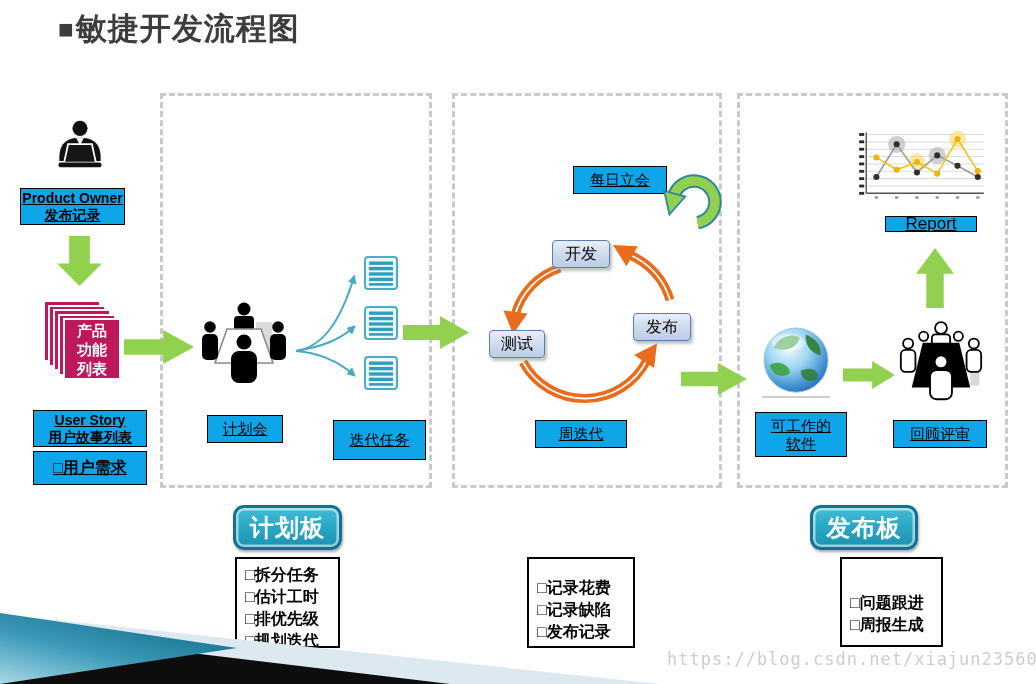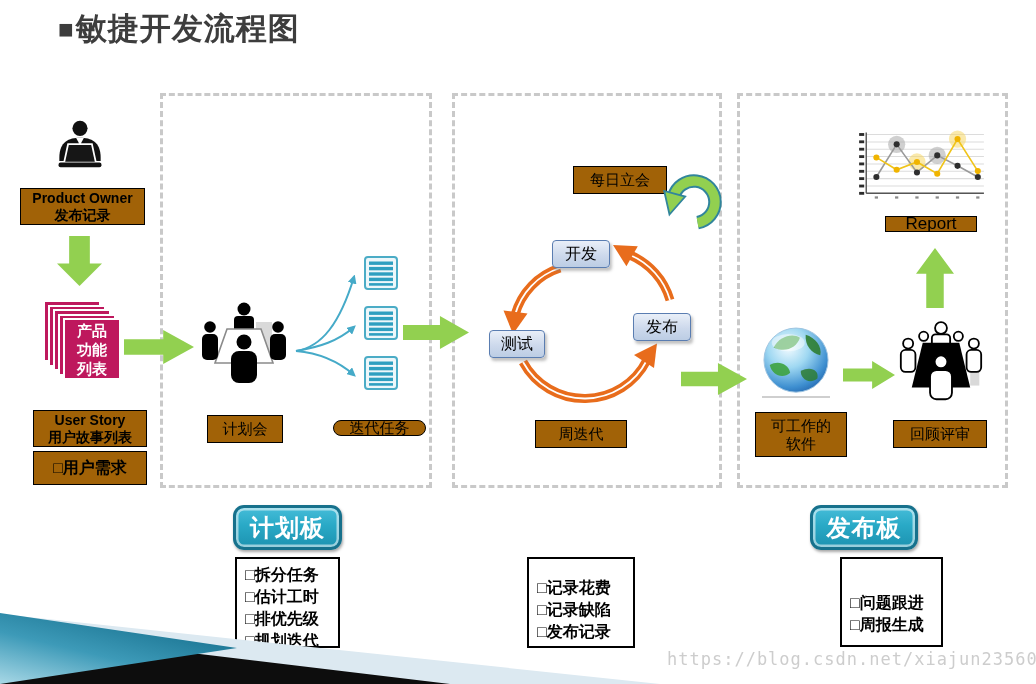--- a/index.html
+++ b/index.html
@@ -6,21 +6,21 @@
   body{font-family:"Liberation Sans","DejaVu Sans",sans-serif;}
   .canvas{position:relative;width:1036px;height:684px;background:#fff;overflow:hidden;}
   .abs{position:absolute;}
   
   .title{position:absolute;left:58px;top:10px;display:flex;align-items:center;color:#3d3d3d;font-weight:700;}
   .title .bullet{font-size:26px;margin-right:2px;line-height:1;}
   .title .ttext{font-size:31px;letter-spacing:1px;line-height:1.2;}
   
   .panel{position:absolute;top:93px;height:395px;border:3px dashed #c9c9c9;box-sizing:border-box;background:transparent;}
   
-  .lbox{position:absolute;background:#a16207;border:1.6px solid #000;box-sizing:border-box;display:flex;flex-direction:column;align-items:center;justify-content:center;text-align:center;color:#000;}
+  .lbox{position:absolute;background:#0ea5e9;border:1.6px solid #000;box-sizing:border-box;display:flex;flex-direction:column;align-items:center;justify-content:center;text-align:center;color:#000;text-decoration:underline;}
   .lbox .l1{font-size:14px;font-weight:700;line-height:17px;}
   .lbox .l2{font-size:14px;font-weight:700;line-height:17px;}
   .lbox .single{font-size:15px;line-height:1.15;}
   .lbox .bigline{font-size:16px;font-weight:700;}
   
   .flowbox{position:absolute;background:linear-gradient(180deg,#e9eff8 0%,#cdd9ec 55%,#bccde4 100%);border:1.5px solid #5a7db1;border-radius:4px;box-sizing:border-box;display:flex;align-items:center;justify-content:center;font-size:16px;color:#000;box-shadow:2px 3px 3px rgba(120,120,120,.45);}
   
   .board-btn{position:absolute;background:linear-gradient(180deg,#45bcd8 0%,#29a9c6 45%,#1d93b1 100%);border:3px solid #17718c;border-radius:11px;box-shadow:inset 0 0 0 2.5px rgba(255,255,255,.55),1px 2px 3px rgba(0,0,0,.35);display:flex;align-items:center;justify-content:center;color:#fff;font-size:24px;font-weight:700;letter-spacing:1px;box-sizing:border-box;}
   
   .checklist{position:absolute;background:#fff;border:2px solid #000;box-sizing:border-box;padding-left:8px;}
@@ -48,21 +48,21 @@
 
   <svg class="abs" style="left:48px;top:118px;" width="64" height="62" viewBox="0 0 80 78">
     <circle cx="40" cy="13" r="9.5" fill="#111"></circle>
     <path d="M14 50 C14 30 26 25 40 25 C54 25 66 30 66 50 L66 54 L14 54 Z" fill="#111"></path>
     <path d="M35 25 L40 34 L45 25 Z" fill="#fff"></path>
     <rect x="38.6" y="30" width="2.8" height="10" fill="#fff"></rect>
     <polygon points="25,33 55,33 60,56 20,56" fill="#161616" stroke="#fff" stroke-width="2.2"></polygon>
     <rect x="13" y="56" width="54" height="6" rx="2.5" fill="#111"></rect>
   </svg>
 
-  <div class="lbox" style="left:20px;top:188px;width:125px;height:37px;">
+  <div class="lbox" style="left:20px;top:188px;width:105px;height:37px;">
     <span class="l1">Product Owner</span>
     <span class="l2">发布记录</span>
   </div>
 
   <svg class="abs" style="left:57px;top:236px;" width="45" height="50" viewBox="0 0 100 100" preserveAspectRatio="none">
     <polygon points="27,0 73,0 73,55 100,55 50,100 0,55 27,55" fill="#92d050"></polygon>
   </svg>
 
   <div>
     <div class="card" style="left:43px;top:300px;"></div>
@@ -141,21 +141,21 @@
     <rect x="1" y="1" width="32" height="32" rx="3" fill="#eef7fa" stroke="#4bacc6" stroke-width="2"></rect>
     <g fill="#2f9fc0">
         <rect x="5" y="5.5" width="24" height="3.4"></rect>
         <rect x="5" y="10.9" width="24" height="3.4"></rect>
         <rect x="5" y="16.3" width="24" height="3.4"></rect>
         <rect x="5" y="21.7" width="24" height="3.4"></rect>
         <rect x="5" y="27.1" width="24" height="2.6"></rect>
       </g>
   </svg>
 
-  <div class="lbox" style="left:333px;top:420px;width:93px;height:16px;border-radius:12px;">
+  <div class="lbox" style="left:333px;top:420px;width:93px;height:40px;">
     <span class="single">迭代任务</span>
   </div>
 
   <svg class="abs" style="left:403px;top:316px;" width="66" height="33" viewBox="0 0 100 100" preserveAspectRatio="none">
     <polygon points="0,27 56,27 56,0 100,50 56,100 56,73 0,73" fill="#92d050"></polygon>
   </svg>
 
   <div class="lbox" style="left:573px;top:166px;width:94px;height:28px;">
     <span class="single">每日立会</span>
   </div>

